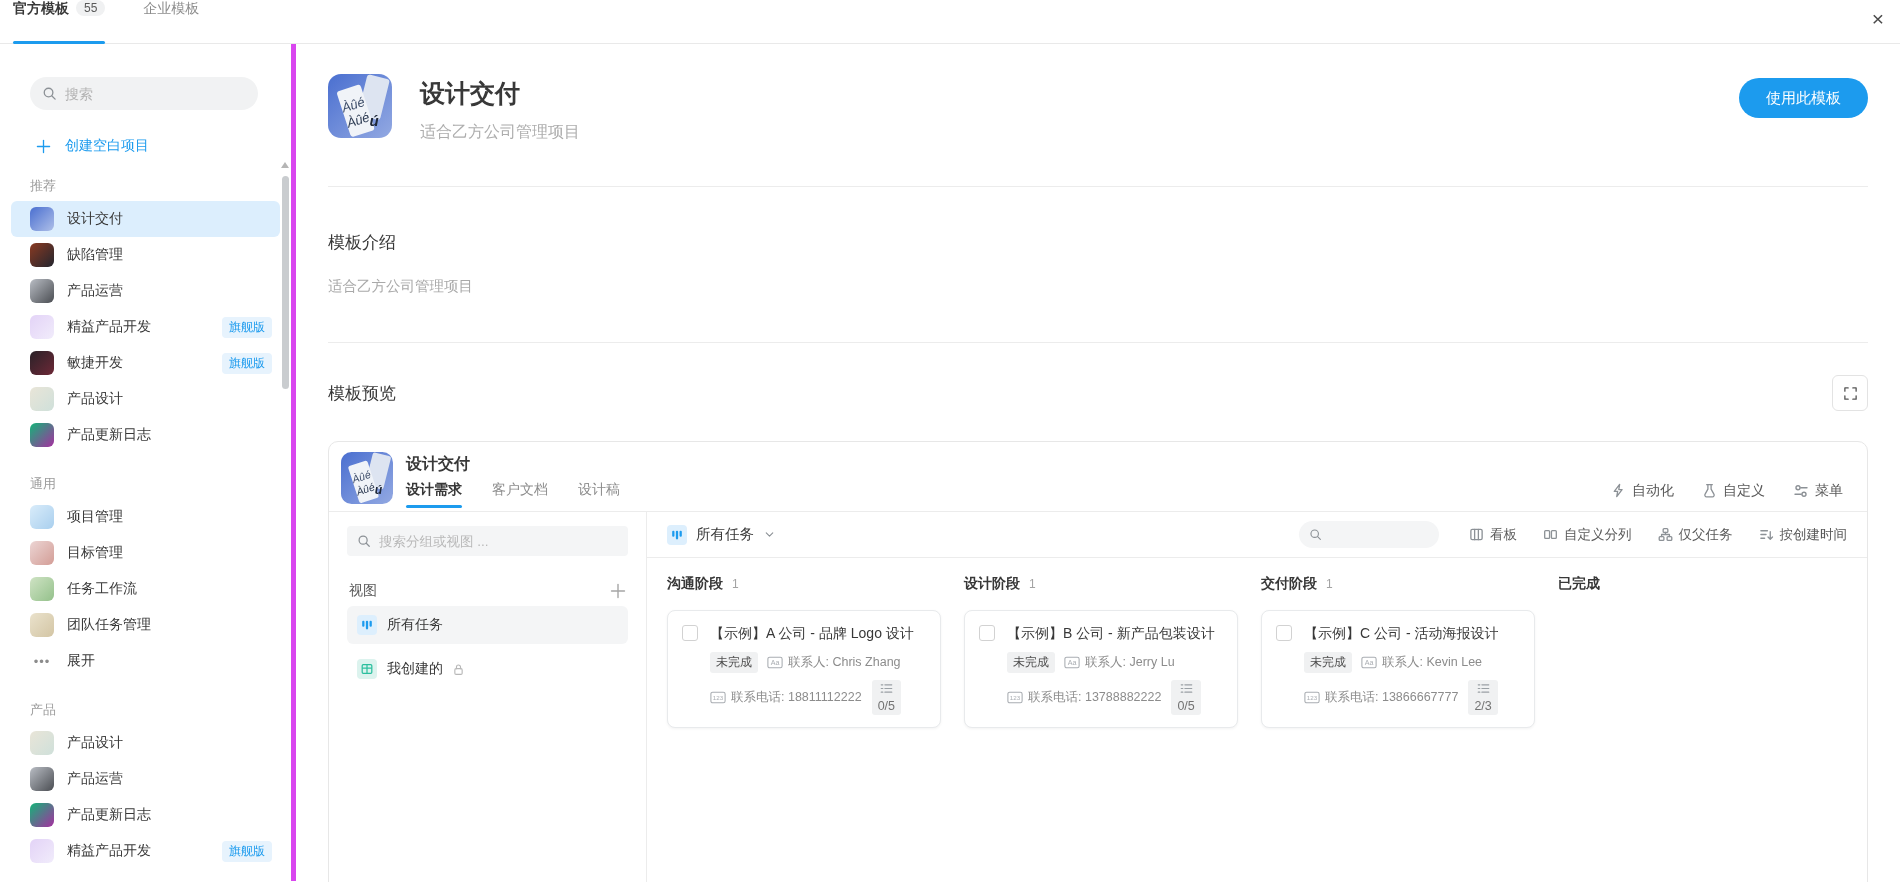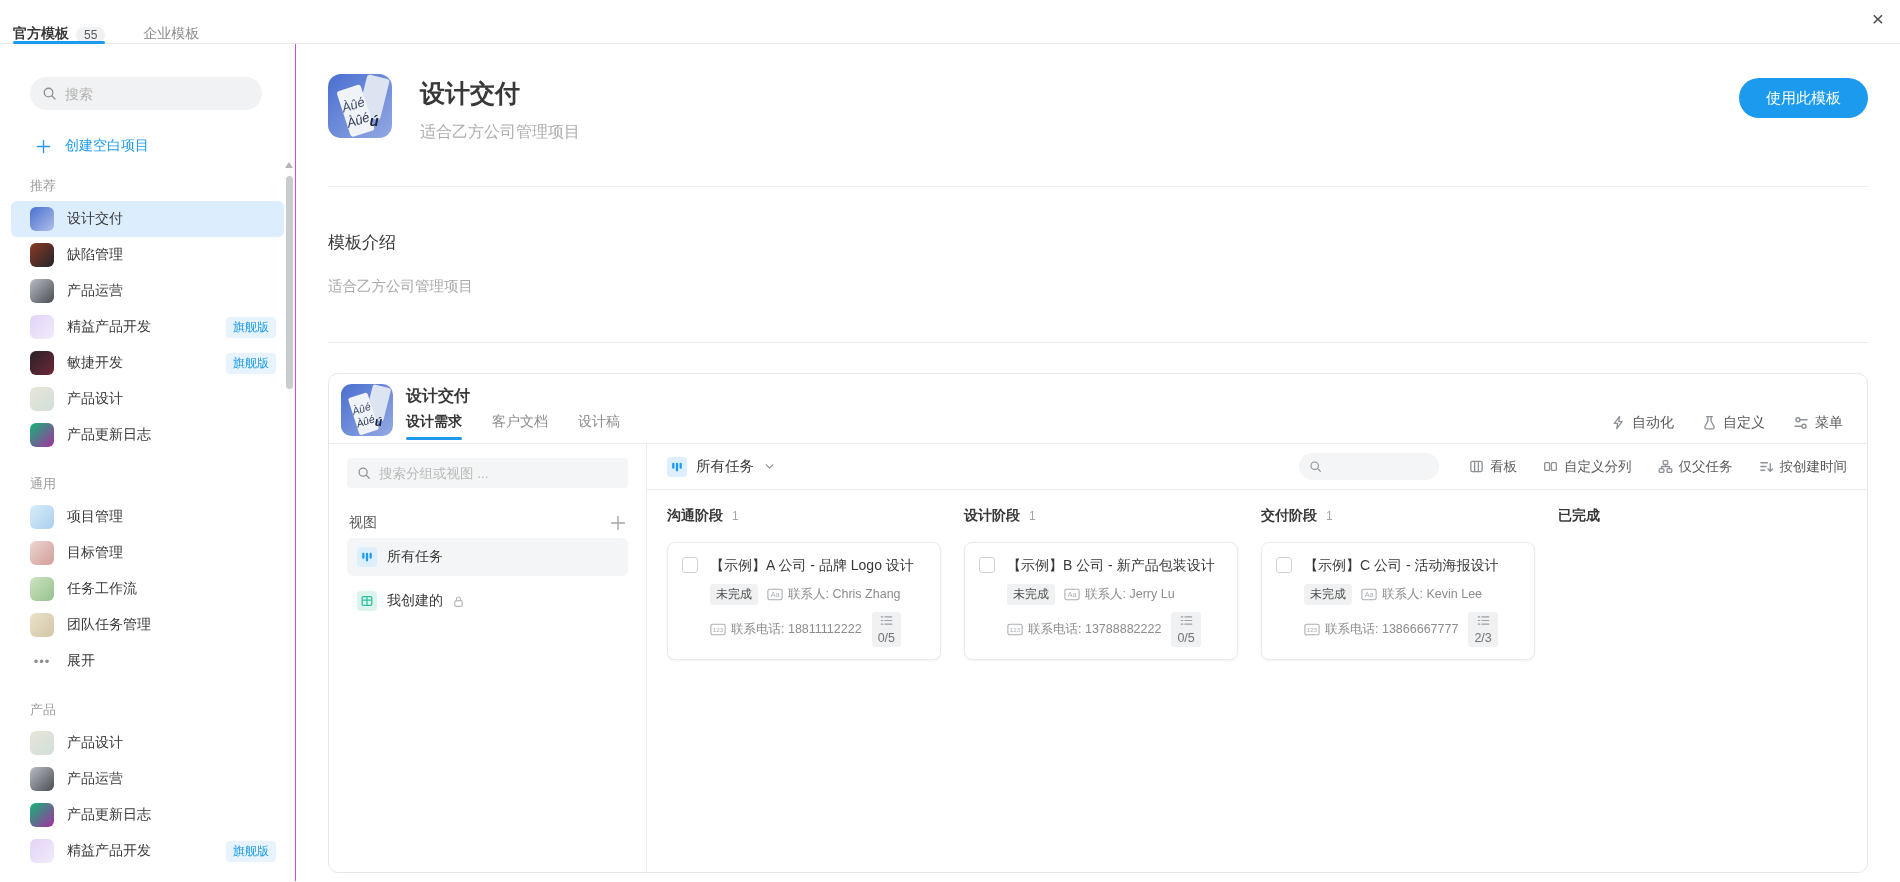--- a/index.html
+++ b/index.html
@@ -3,30 +3,30 @@
 <meta charset="utf-8">
 <style>
   * { margin:0; padding:0; box-sizing:border-box; }
   html,body { width:1900px; height:882px; overflow:hidden; background:#fff;
     font-family:"Liberation Sans","DejaVu Sans",sans-serif; color:#383838; }
   svg { display:block; }
   .ic { stroke:#8c9196; stroke-width:1.4; fill:none; stroke-linecap:round; stroke-linejoin:round; }
 
   
   .topbar { position:relative; height:44px; border-bottom:1px solid #e9e9e9; display:flex; align-items:center; padding-left:13px; }
-  .toptab { display:flex; align-items:flex-end; height:100%; position:relative; margin-right:38px; cursor:pointer; font-size:14px; color:#8c8c8c; }
+  .toptab { display:flex; align-items:flex-start; height:100%; position:relative; margin-right:38px; cursor:pointer; font-size:14px; color:#8c8c8c; }
   .toptab.active { color:#383838; font-weight:bold; }
   .toptab.active:after { content:""; position:absolute; left:0; right:0; bottom:-1px; height:3px; border-radius:2px; background:#1c9bee; }
   .toptab .count { margin-left:7px; background:#f0f1f2; color:#595959; font-size:12px; font-weight:normal; border-radius:9px; padding:1px 8px; }
   .close-x { position:absolute; right:16px; top:8px; font-size:21px; color:#4a4a4a; cursor:pointer; line-height:1; }
 
   .shell { display:flex; height:837px; }
 
   
-  .sidebar { position:relative; width:296px; flex:0 0 296px; border-right:1px solid #d946ef; padding-top:33px; overflow:hidden; }
+  .sidebar { position:relative; width:296px; flex:0 0 296px; border-right:5px solid #d946ef; padding-top:33px; overflow:hidden; }
   .s-search { margin:0 33px 0 30px; height:33px; background:#f1f2f3; border-radius:17px; display:flex; align-items:center; padding:0 12px; }
   .s-search input { border:0; background:transparent; outline:none; font-size:14px; margin-left:8px; width:170px; color:#383838; }
   .s-search input::placeholder { color:#b3b3b3; }
   .create-row { display:flex; align-items:center; margin:27px 0 0 36px; color:#1c9bee; font-size:14px; cursor:pointer; }
   .create-row .lbl { margin-left:14px; }
   .g-label { margin:22px 0 6px 30px; font-size:13px; color:#9b9b9b; }
   .side-item { display:flex; align-items:center; height:36px; margin:0 11px; padding-left:19px; border-radius:6px; cursor:pointer; }
   .side-item.selected { background:#dceefd; }
   .s-ico { width:24px; height:24px; border-radius:6px; flex:0 0 24px; }
   .s-ico.dots { background:transparent; display:flex; align-items:center; justify-content:center; color:#8c8c8c; font-size:13px; letter-spacing:1px; }
@@ -248,20 +248,33 @@
       </div>
       <button class="use-btn">使用此模板</button>
     </div>
 
 
     <hr class="hsep">
     <div class="sec-title intro-title">模板介绍</div>
     <div class="intro-text">适合乙方公司管理项目</div>
     <hr class="hsep2">
 
+    <div class="pv-head-row">
+      <div class="sec-title">模板预览</div>
+      <div class="fs-btn">
+        <span>
+            <svg width="15" height="15" viewBox="0 0 16 16" class="ic" style="stroke:#555">
+              <path d="M2 5.5V2h3.5"></path>
+              <path d="M10.5 2H14v3.5"></path>
+              <path d="M14 10.5V14h-3.5"></path>
+              <path d="M5.5 14H2v-3.5"></path>
+            </svg>
+          </span>
+      </div>
+    </div>
 
     <div class="preview">
       <div class="pv-hdr">
         <span id="pv-app-icon">
             <svg width="52" height="52" viewBox="0 0 64 64">
               <defs>
                 <linearGradient id="ag2" x1="0" y1="0" x2="1" y2="1">
                   <stop offset="0" stop-color="#4a6fd0"></stop>
                   <stop offset="1" stop-color="#93a9e2"></stop>
                 </linearGradient>

